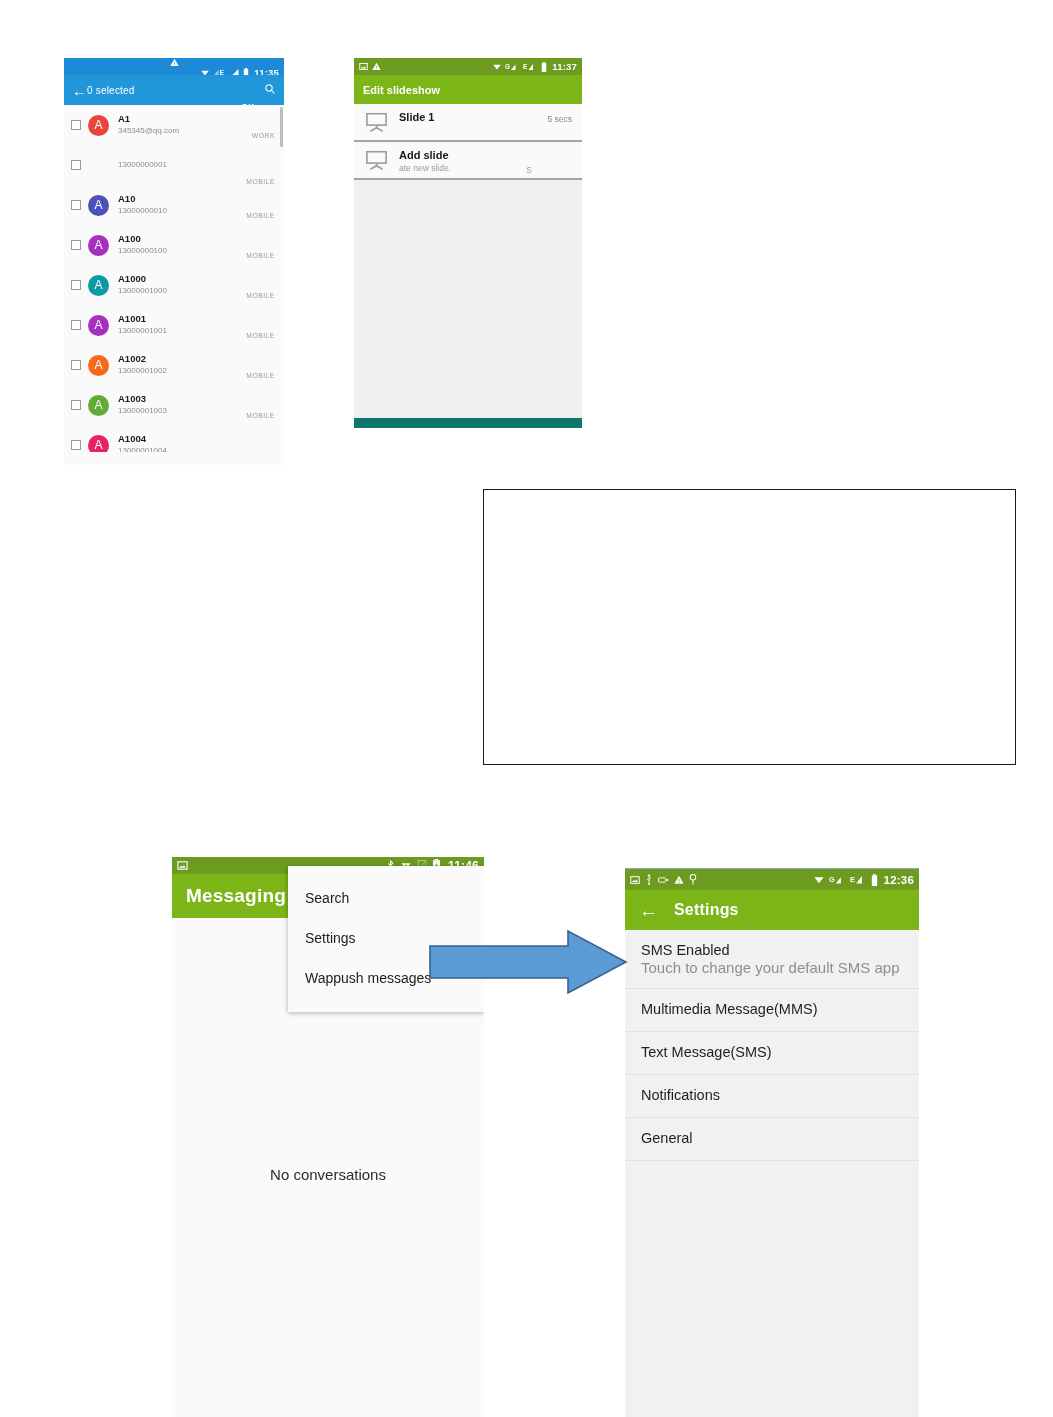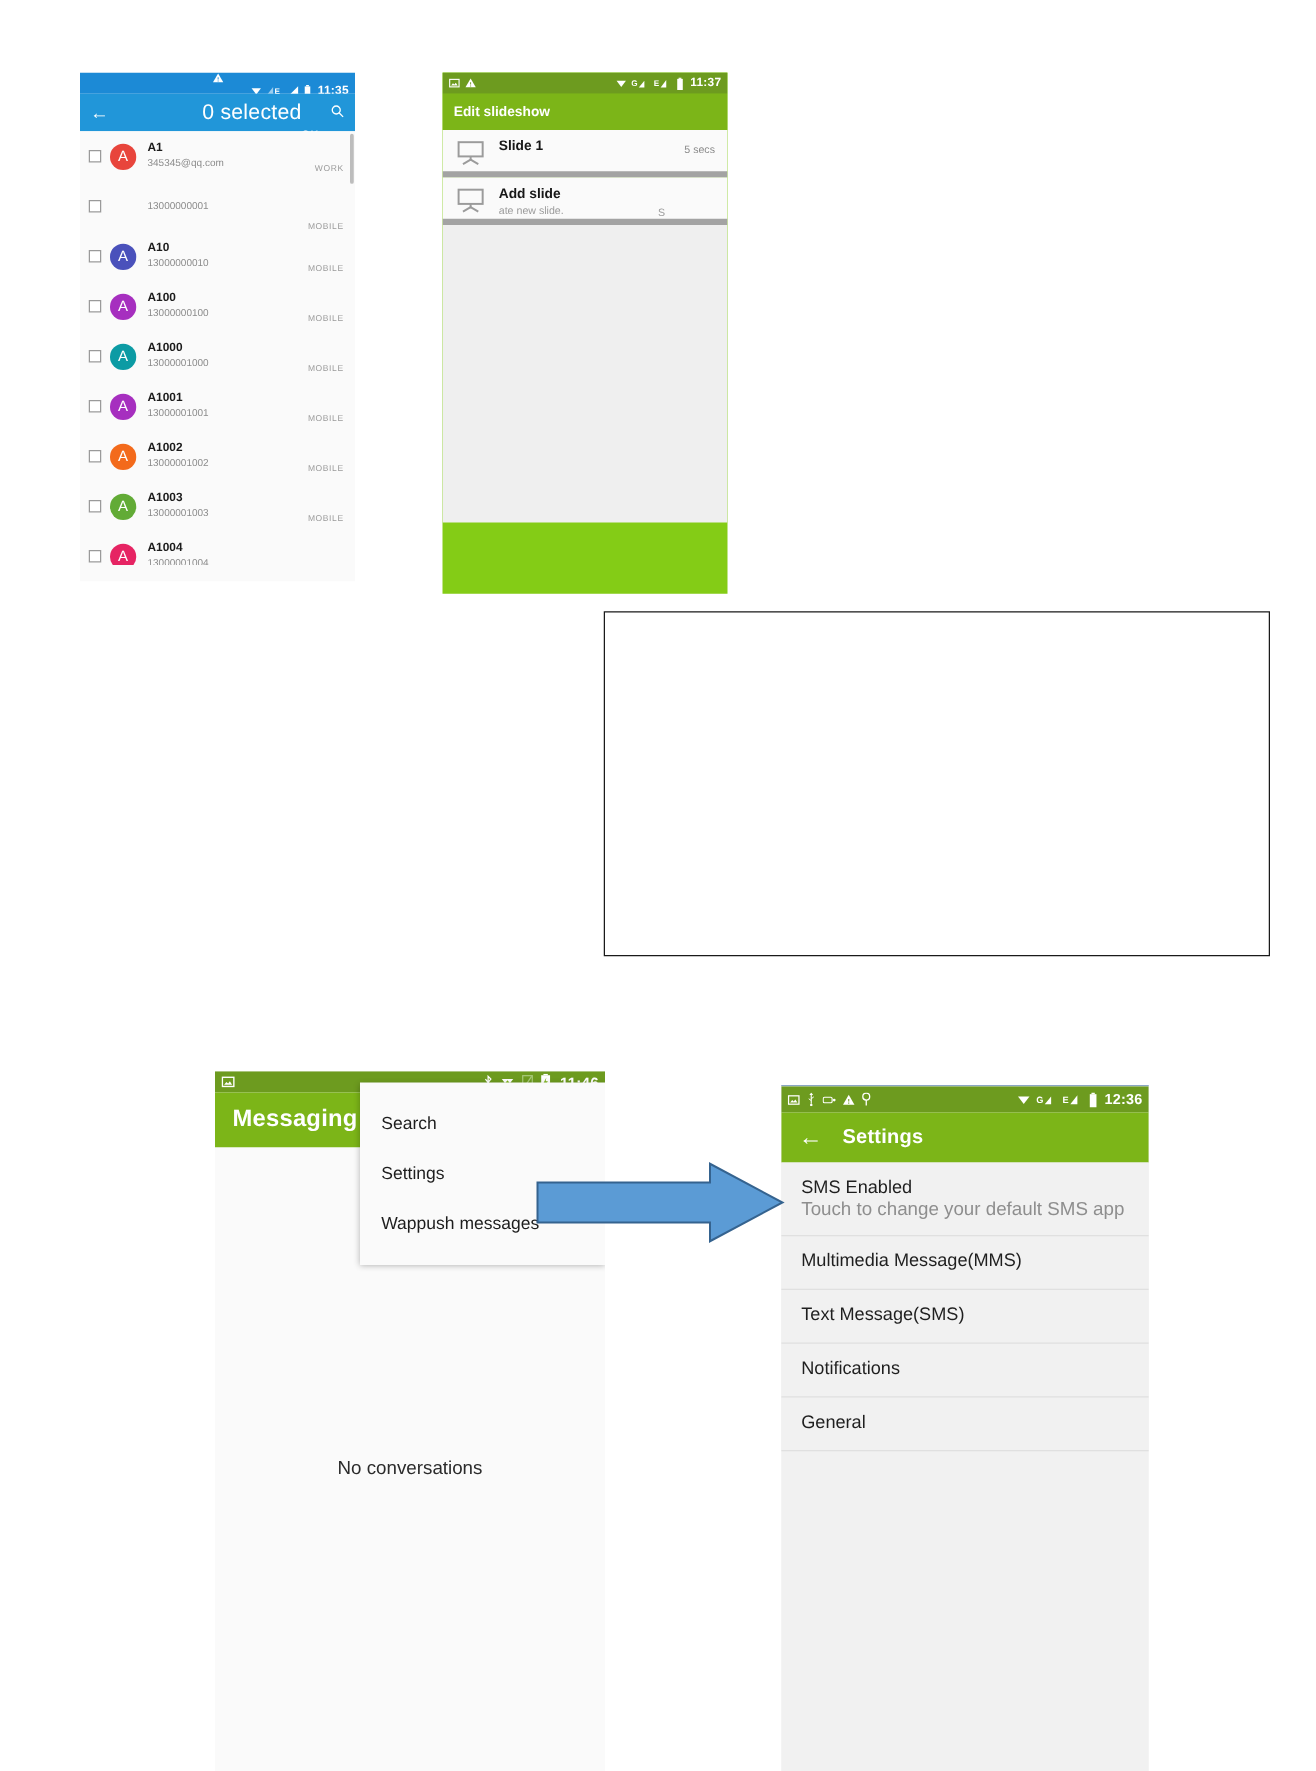--- a/index.html
+++ b/index.html
@@ -32,21 +32,21 @@
     background: #fafafa;
   }
   #shot-contacts .statusbar { background: #1c8ad6; flex-direction: column; }
   .appbar-blue {
     display: flex; align-items: center;
     height: 30px; background: #2196d9; color: #fff;
     padding: 0 8px; position: relative;
   }
   .appbar-blue .back { font-size: 15px; line-height: 1; }
   .appbar-blue .title {
-    flex: 1; text-align: right; font-size: 17px; letter-spacing: .2px;
+    flex: 1; text-align: left; font-size: 10px; letter-spacing: .2px;
   }
   .appbar-blue .ok {
     font-size: 8.5px; font-weight: bold; letter-spacing: .5px; margin-right: 9px; margin-top: 34px;
   }
   .appbar-blue .search-ic { font-size: 12px; }
 
   .contact-list { position: relative; background: #fafafa; height: 347px; overflow: hidden; }
   .contact-row {
     display: flex; align-items: center;
     height: 40px; padding: 0 9px 0 7px;
@@ -67,32 +67,32 @@
   .contact-name { font-size: 9.5px; font-weight: bold; color: #1b1b1b; line-height: 12px; }
   .contact-sub { font-size: 8px; color: #8c8c8c; line-height: 12px; }
   .contact-type { font-size: 6.8px; color: #9a9a9a; letter-spacing: .5px; align-self: flex-end; margin-bottom: 6px; }
   .scrollbar {
     position: absolute; right: 1px; top: 2px;
     width: 3px; height: 40px; background: #bdbdbd; border-radius: 2px;
   }
 
   
   #shot-slideshow {
-    left: 354px; top: 58px; width: 228px; height: 417px;
-    background: #84cc16;
+    left: 354px; top: 58px; width: 228px; height: 370px;
+    background: #0f766e;
   }
   #shot-slideshow .statusbar { background: #6d9b1f; }
   .appbar-green {
     display: flex; align-items: center;
     height: 29px; background: #7cb518; color: #fff; padding: 0 9px;
   }
   .appbar-green .title { font-size: 11px; font-weight: bold; }
   .slide-row {
     display: flex; align-items: flex-start;
-    background: #fafafa; border-bottom: 5px solid #a3a3a3;
+    background: #fafafa; border-bottom: 2px solid #a3a3a3;
     padding: 6px 10px 7px 11px; height: 38px;
   }
   .proj-icon { flex: none; margin-right: 11px; margin-top: 2px; }
   .slide-body { flex: 1; min-width: 0; position: relative; }
   .slide-title { font-size: 11px; font-weight: bold; color: #171717; line-height: 14px; }
   .slide-sub { font-size: 8.5px; color: #9b9b9b; line-height: 13px; }
   .slide-meta {
     position: absolute; right: 0; bottom: 0;
     font-size: 8.5px; color: #8a8a8a;
   }

